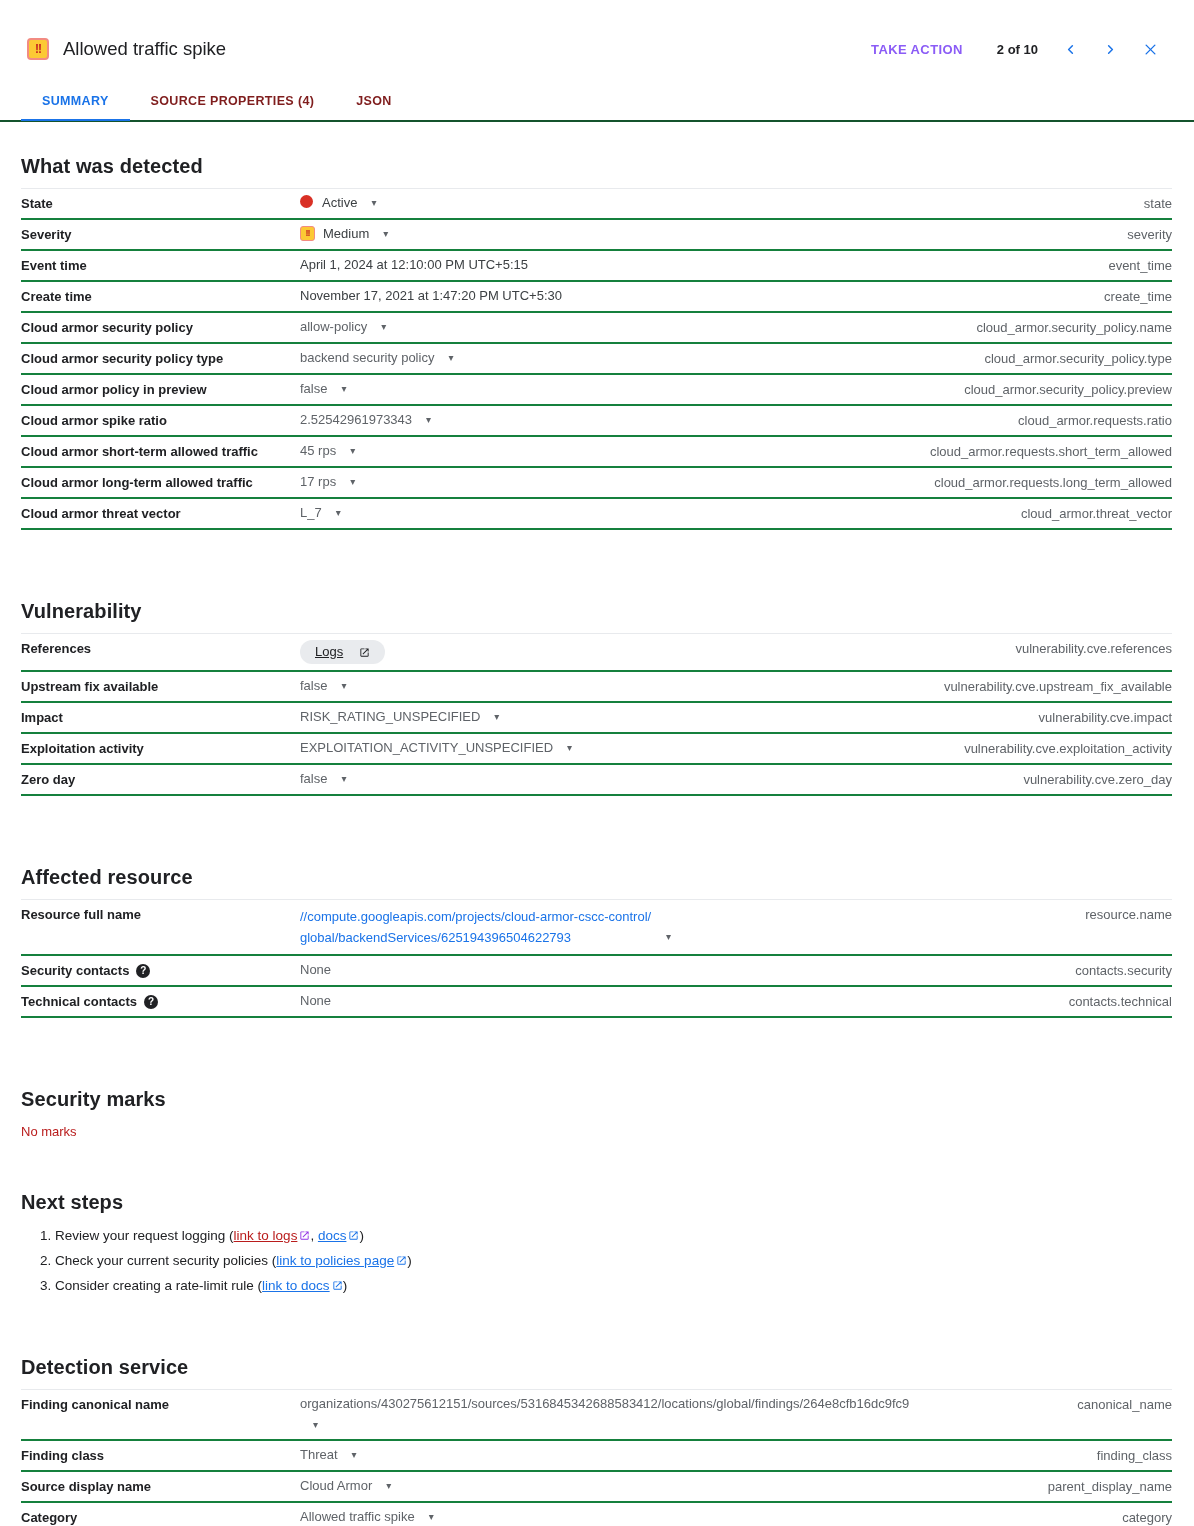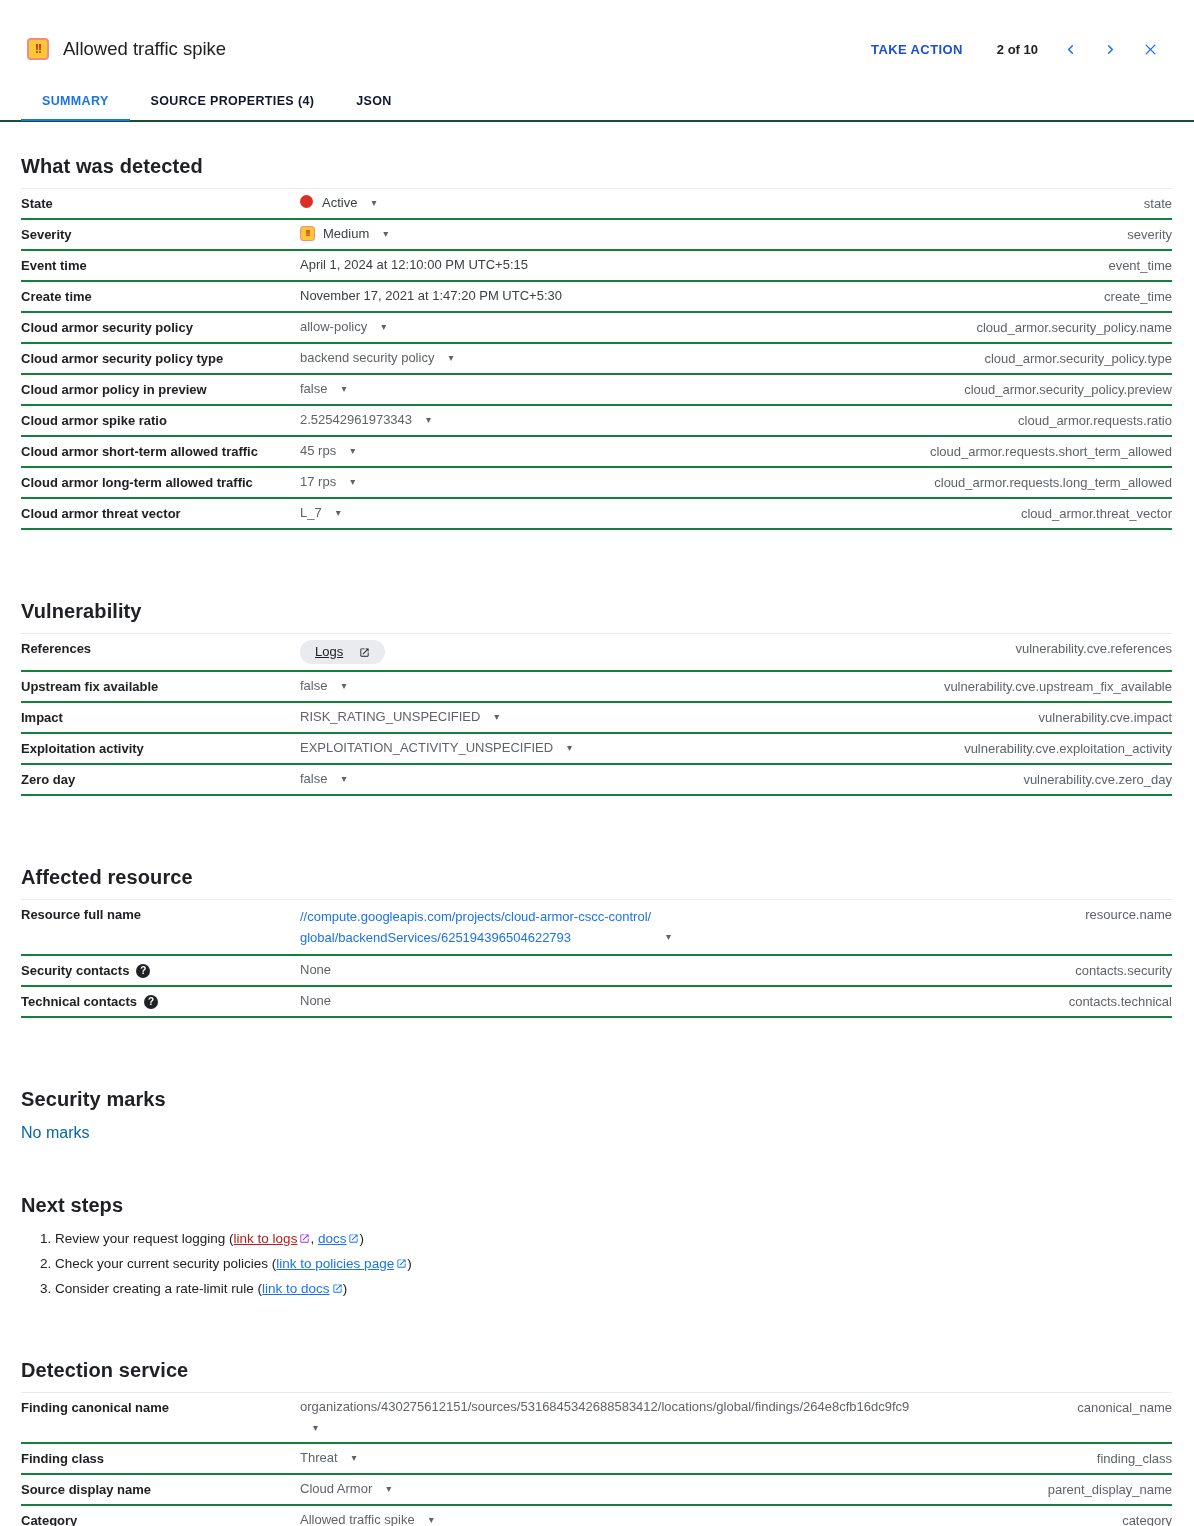--- a/index.html
+++ b/index.html
@@ -12,26 +12,26 @@
   
   .header { display:flex; align-items:center; padding:29px 24px 0 27px; }
   .title-icon {
     width:22px; height:22px; flex:none; border-radius:4px;
     background:#fcc934; border:2px solid #f28b82; color:#c5221f;
     font-weight:700; font-size:12px; letter-spacing:-1px;
     display:flex; align-items:center; justify-content:center; line-height:1;
   }
   .page-title { font-size:18.5px; margin-left:14px; color:#202124; }
   .spacer { flex:1; }
-  .take-action { color:#1d4ed8; font-weight:700; font-size:13px; letter-spacing:.4px; cursor:pointer; margin-right:34px; white-space:nowrap; }
+  .take-action { color:#8b5cf6; font-weight:700; font-size:13px; letter-spacing:.4px; cursor:pointer; margin-right:34px; white-space:nowrap; }
   .pagination { font-weight:700; font-size:13px; color:#202124; margin-right:12px; white-space:nowrap; }
   .nav-btn { width:40px; height:40px; display:flex; align-items:center; justify-content:center; cursor:pointer; border-radius:50%; }
   
   .tabs { display:flex; padding:0 21px; border-bottom:2px solid #14532d; margin-top:12px; }
-  .tab { font-size:12.5px; font-weight:700; letter-spacing:.35px; color:#0f172a; padding:13px 21px 11px; cursor:pointer; border-bottom:2px solid transparent; margin-bottom:-1px; }
+  .tab { font-size:12.5px; font-weight:700; letter-spacing:.35px; color:#7f1d1d; padding:13px 21px 11px; cursor:pointer; border-bottom:2px solid transparent; margin-bottom:-1px; }
   .tab.active { color:#1a73e8; border-bottom-color:#1a73e8; }
   
   .content { padding:0 22px 4px 21px; }
   h2.section { font-size:20px; font-weight:600; color:#202124; margin:70px 0 10px; letter-spacing:.1px; }
   h2.first { margin-top:33px; }
   .table { border-top:1px solid #e8eaed; }
   .trow { display:flex; align-items:flex-start; border-bottom:2px solid #15803d; padding:6px 0; font-size:13px; line-height:16px; }
   .lbl { width:279px; flex:none; font-weight:600; color:#202124; display:flex; align-items:center; gap:7px; padding-top:1px; }
   .val { flex:1; display:flex; color:#5f6368; min-width:0; }
   .val.blk { display:block; }
@@ -52,21 +52,21 @@
     cursor:pointer; flex:none; line-height:1;
   }
   .chip {
     display:inline-flex; align-items:center; background:#e9ebee; border-radius:13px;
     padding:4px 15px; cursor:pointer; color:#202124;
   }
   .chip .chip-inner { text-decoration:underline; display:inline-flex; align-items:center; gap:14px; }
   .res-link { color:#1a73e8; cursor:pointer; max-width:352px; word-break:break-all; display:inline-block; line-height:21px; }
   .canon { color:#5f6368; word-break:break-all; line-height:16px; display:block; max-width:740px; }
   
-  .no-marks { font-size:16px; color:#0369a1; margin-top:13px; }
+  .no-marks { font-size:13px; color:#b91c1c; margin-top:13px; }
   ol.steps { margin:14px 0 0 0; padding-left:34px; color:#202124; }
   ol.steps li { margin-bottom:9px; font-size:13.5px; line-height:16px; }
   ol.steps a { cursor:pointer; }
   .lnk-blue { color:#1a73e8; text-decoration:underline; }
   .lnk-purple { color:#b91c1c; text-decoration:underline; }
   .ext { margin-left:2px; vertical-align:-1px; }
 </style>
 </head>
 <body>
 

